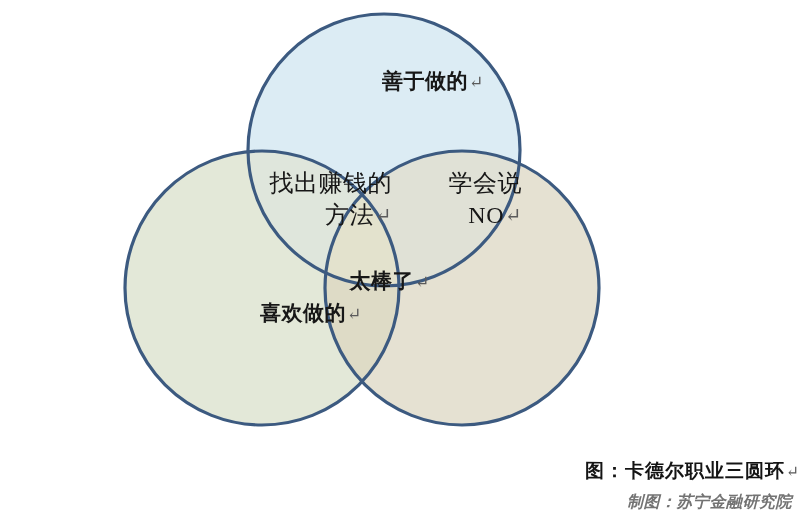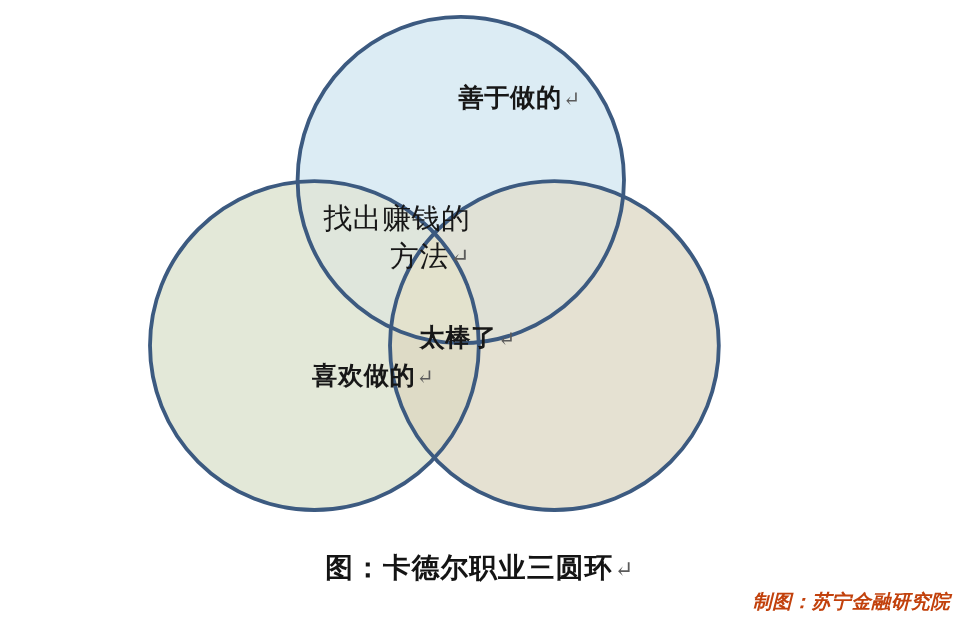--- a/index.html
+++ b/index.html
@@ -76,37 +76,37 @@
   #label-top-left   { left: 212px; top: 168px; width: 180px; }
   #label-top-right  { left: 382px; top: 168px; width: 140px; }
   #label-bottom     { left: 295px; top: 306px; width: 130px; }
   #label-center     { left: 300px; top: 232px; width: 130px; margin-top: 36px; }
 
   #caption {
     position: absolute;
     left: 0;
     top: 458px;
     width: 800px;
-    text-align: center;
-    font-size: 23px;
+    text-align: right;
+    font-size: 19px;
     font-weight: bold;
     letter-spacing: 1px;
     color: #141414;
     font-family: "Liberation Serif", "DejaVu Serif", serif;
   }
 
   #credit {
     position: absolute;
     right: 8px;
     top: 492px;
     font-size: 16px;
     font-style: italic;
     font-weight: bold;
     letter-spacing: 0.5px;
-    color: #c2410c;
+    color: #737373;
     font-family: "Liberation Serif", "DejaVu Serif", serif;
   }
 </style>
 </head>
 <body>
 
 <div id="venn-stage">
 
   <svg id="venn-svg" viewBox="0 0 800 440">
     <defs>
@@ -153,20 +153,24 @@
   <div class="venn-label lbl-circle" id="label-left">
     <span>喜欢做的</span><span class="pilcrow">↵</span>
   </div>
 
 
   <div class="venn-label lbl-pair" id="label-top-left">
     <div>找出赚钱的</div>
     <div><span>方法</span><span class="pilcrow">↵</span></div>
   </div>
 
+  <div class="venn-label lbl-pair" id="label-top-right">
+    <div>学会说</div>
+    <div><span>NO</span><span class="pilcrow">↵</span></div>
+  </div>
 
 
   <div class="venn-label lbl-center" id="label-center">
     <span>太棒了</span><span class="pilcrow">↵</span>
   </div>
 
 </div>
 
 <div id="caption"><span>图：卡德尔职业三圆环</span><span class="pilcrow">↵</span></div>
 

